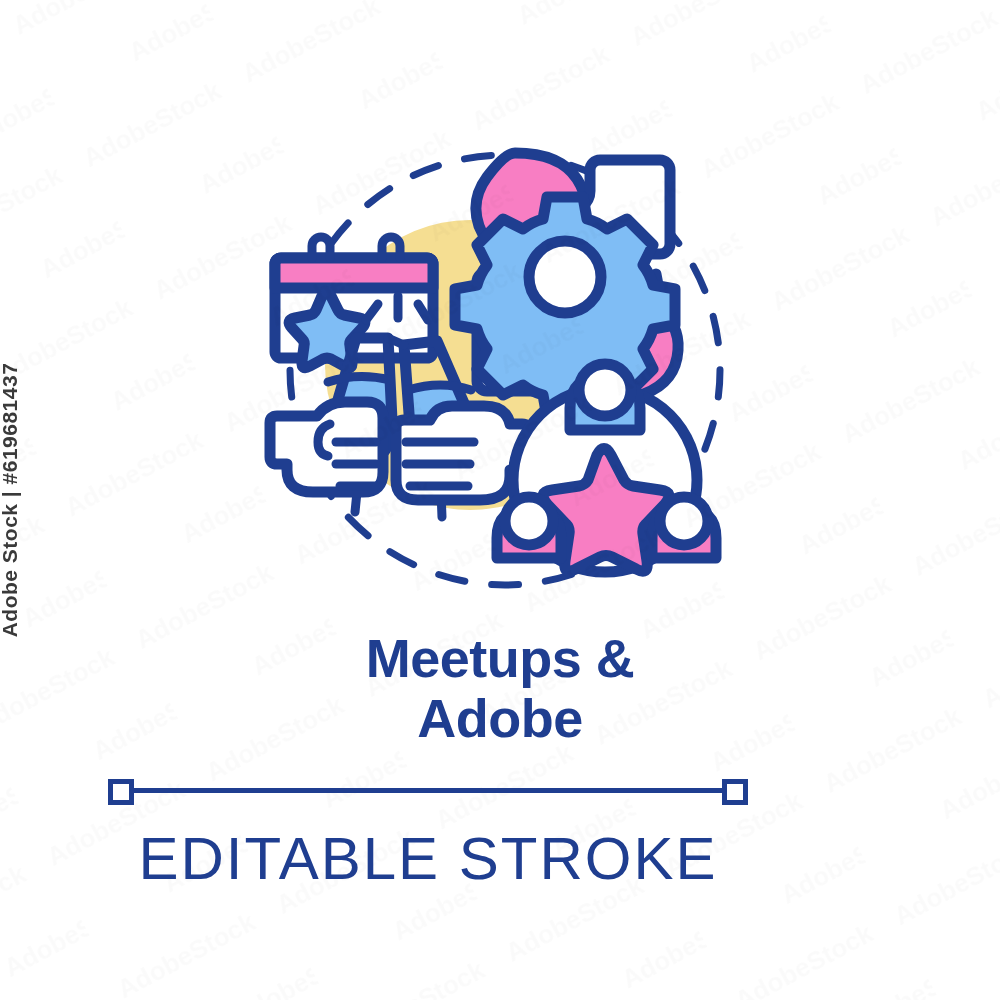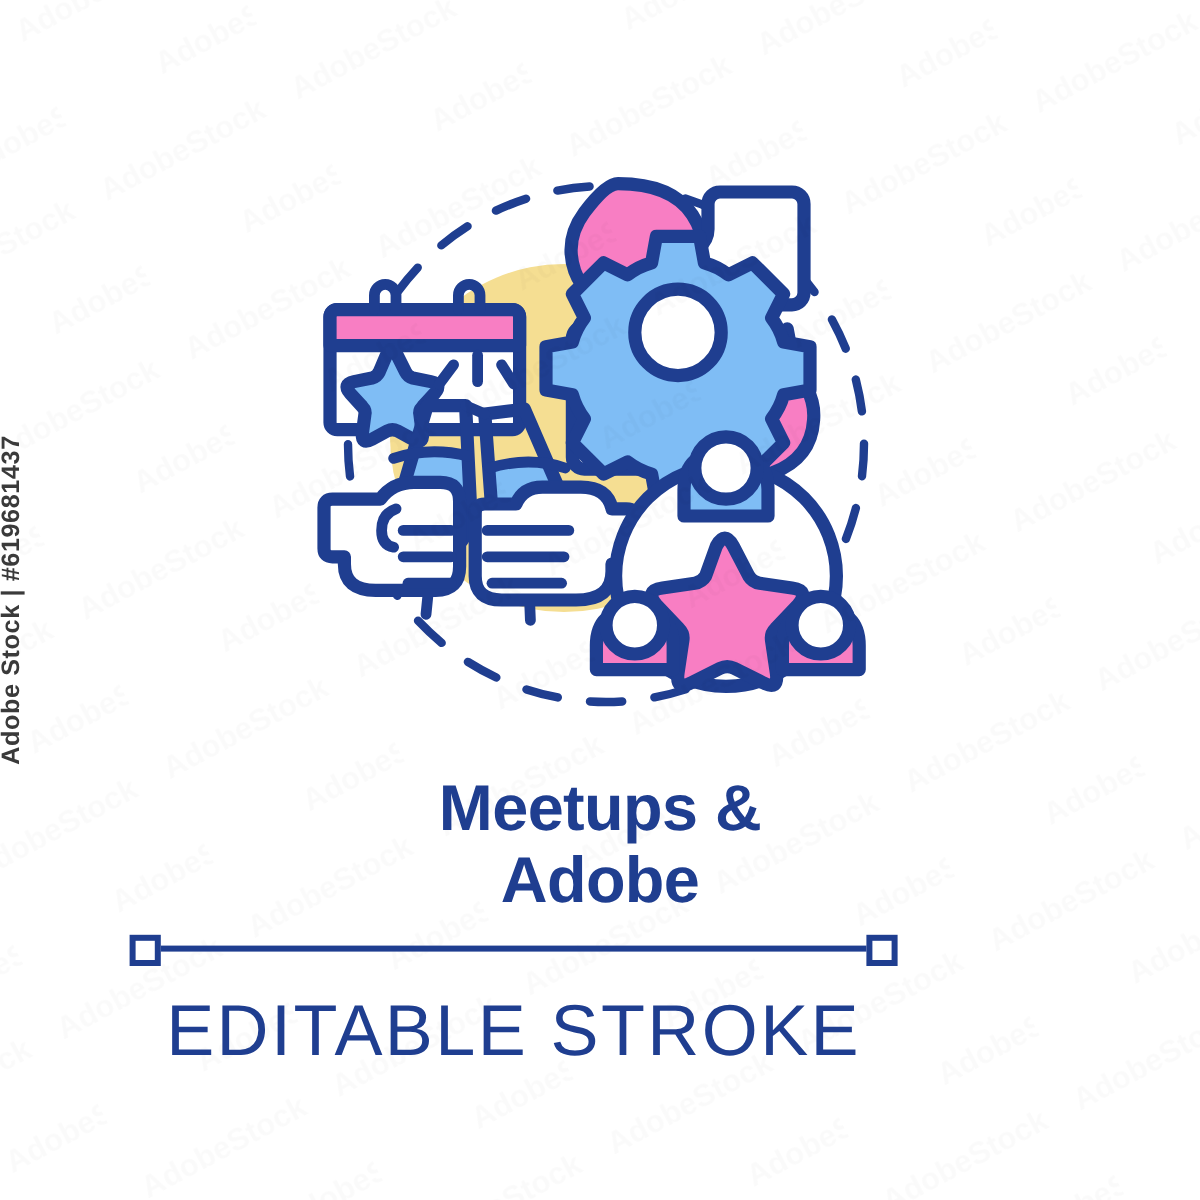--- a/index.html
+++ b/index.html
@@ -34,21 +34,20 @@
     position: absolute;
     left: 0;
     top: 628px;
     width: 1000px;
     text-align: center;
     line-height: 1.12;
     font-weight: bold;
     font-size: 54px;
     letter-spacing: -0.5px;
     color: #1F3E90;
-    margin-top: 16px;
   }
   #caption .line {
     display: block;
   }
 
   
   #stroke-block {
     position: absolute;
     left: 0;
     top: 770px;

